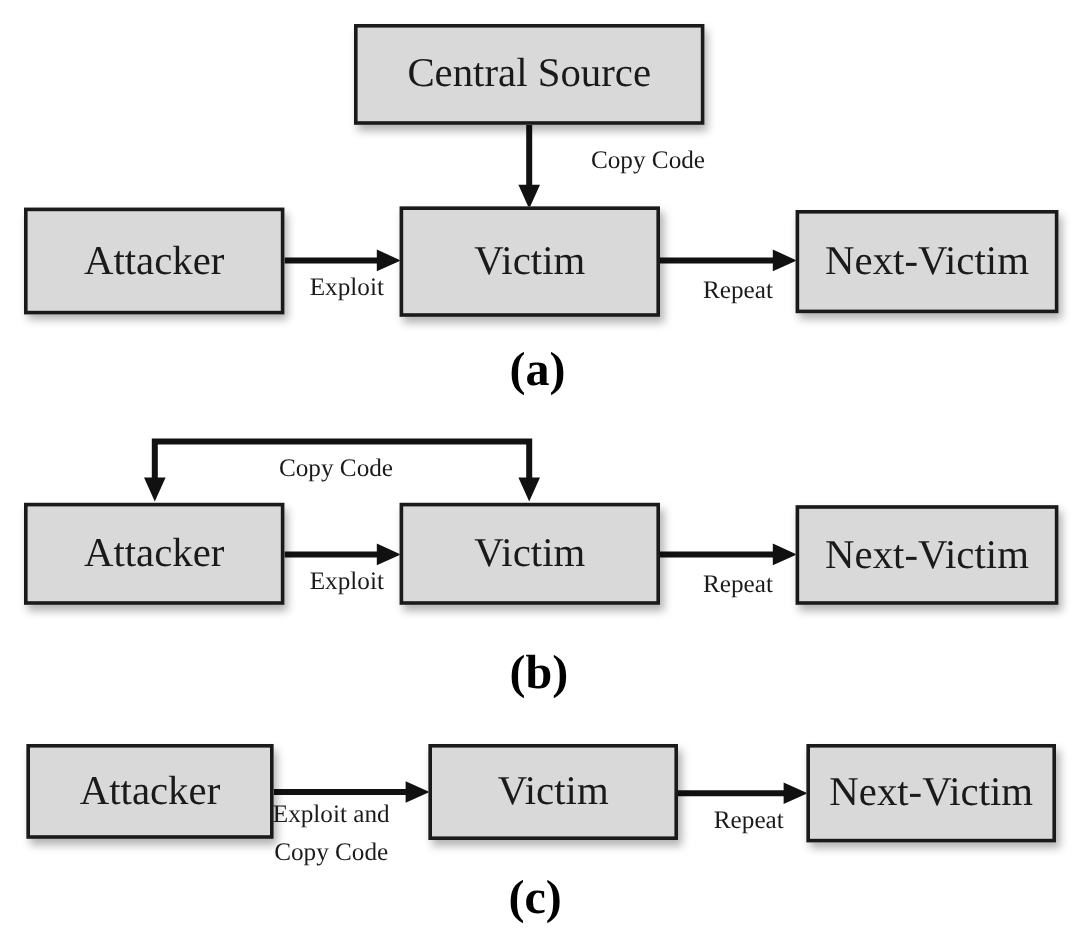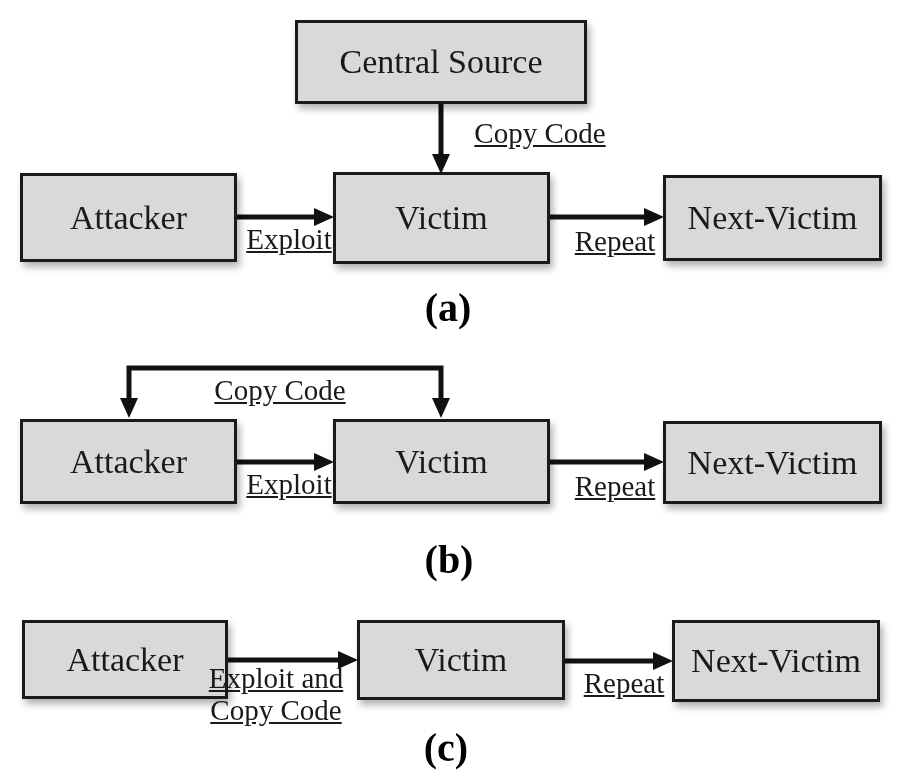--- a/index.html
+++ b/index.html
@@ -40,26 +40,25 @@
     display: flex;
     align-items: center;
     justify-content: center;
     font-size: 34px;
     white-space: nowrap;
     color: var(--text, #1a1a1a);
   }
   .edge-label {
     position: absolute;
     transform: translate(-50%, -50%);
-    font-size: 29px;
+    font-size: 21px;
     white-space: nowrap;
     text-align: center;
     line-height: 32px;
     color: var(--text, #1a1a1a);
-    text-decoration: underline;
   }
   .caption {
     position: absolute;
     transform: translateX(-50%);
     font-weight: bold;
     font-size: 40px;
     color: #000000;
   }
   
   #a-central { left: 295px; top: 20px;  width: 292px; height: 84px; }

